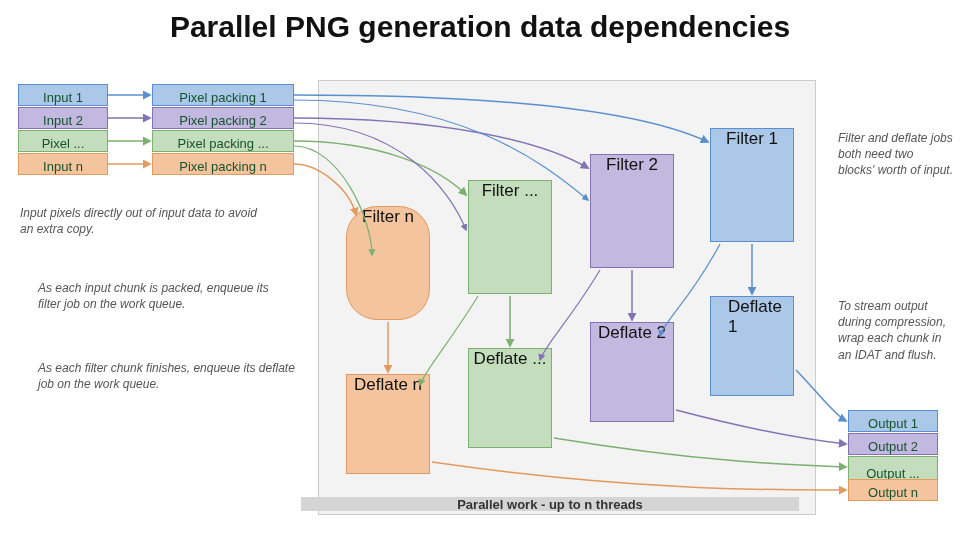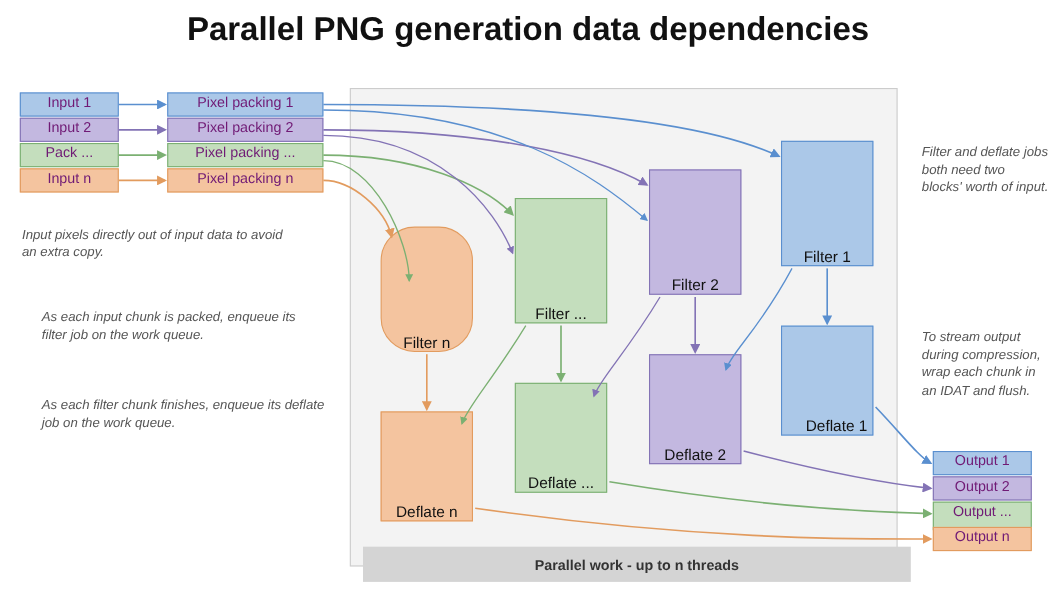--- a/index.html
+++ b/index.html
@@ -17,33 +17,33 @@
     left: 0; right: 0; top: 10px;
     text-align: center;
     font-size: 30px;
     font-weight: 800;
     color: #111;
   }
   .box {
     position: absolute;
     border: 1.5px solid;
     display: flex;
+    align-items: flex-end;
+    justify-content: center;
+    font-size: 13px;
+    color: #14532d;
+    background-clip: padding-box;
+  }
+  .tallbox {
+    position: absolute;
+    border: 1.5px solid;
+    display: flex;
     align-items: flex-start;
     justify-content: center;
-    font-size: 13px;
-    color: #701a75;
-    background-clip: padding-box;
-  }
-  .tallbox {
-    position: absolute;
-    border: 1.5px solid;
-    display: flex;
-    align-items: flex-end;
-    justify-content: center;
-    font-size: 14px;
+    font-size: 17px;
     color: #111;
   }
   .c-blue   { background:#abc8e8; border-color:#5a8fcf; }
   .c-purple { background:#c3b8e0; border-color:#8373b5; }
   .c-green  { background:#c4debd; border-color:#7bb072; }
   .c-orange { background:#f4c49f; border-color:#e29b5e; }
   .ann {
     position: absolute;
     font-style: italic;
     font-size: 12px;
@@ -72,32 +72,32 @@
     width: 960px; height: 540px;
     pointer-events: none;
   }
 </style>
 </head>
 <body>
 
 <div class="title">Parallel PNG generation data dependencies</div>
 
 <div class="workarea" style="left:318px; top:80px; width:498px; height:435px;"></div>
-<div class="workbar" style="left:330px; top:497px; width:498px; height:32px;">
+<div class="workbar" style="left:301px; top:497px; width:498px; height:14px;">
   <span>Parallel work - up to n threads</span>
 </div>
 
 <div class="box c-blue" style="left:18px; top:84px;  width:90px; height:22px;">
     <span>Input 1</span>
   </div>
 <div class="box c-purple" style="left:18px; top:107px; width:90px; height:22px;">
     <span>Input 2</span>
   </div>
 <div class="box c-green" style="left:18px; top:130px; width:90px; height:22px;">
-    <span>Pack ...</span>
+    <span>Pixel ...</span>
   </div>
 <div class="box c-orange" style="left:18px; top:153px; width:90px; height:22px;">
     <span>Input n</span>
   </div>
 
 <div class="box c-blue" style="left:152px; top:84px;  width:142px; height:22px;">
     <span>Pixel packing 1</span>
   </div>
 <div class="box c-purple" style="left:152px; top:107px; width:142px; height:22px;">
     <span>Pixel packing 2</span>

